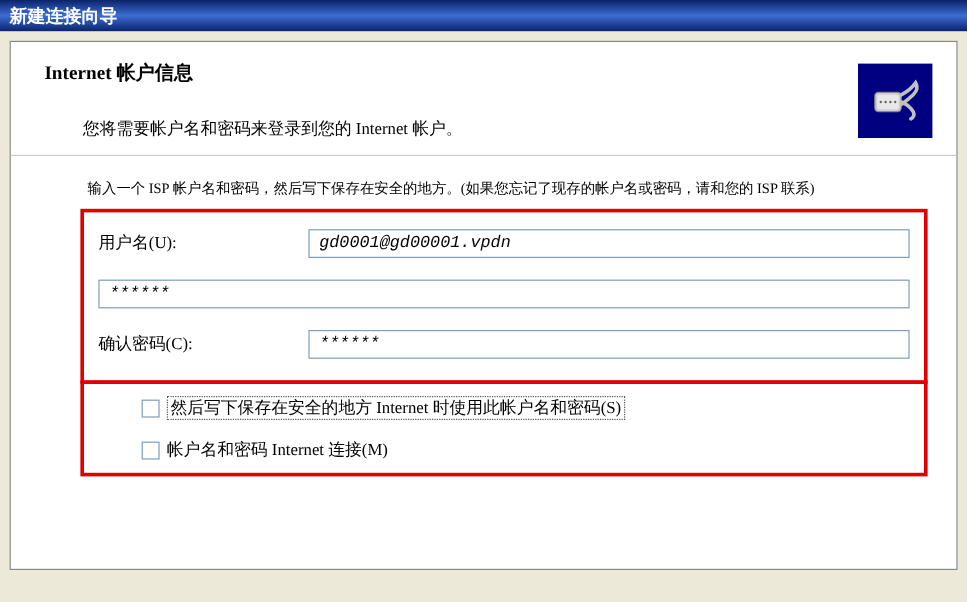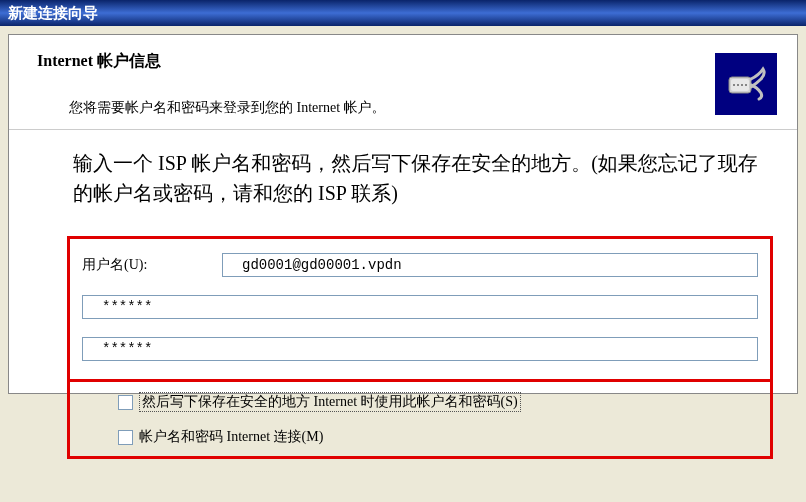--- a/index.html
+++ b/index.html
@@ -22,21 +22,21 @@
       font-weight: bold;
       font-size: 15px;
       height: 26px;
       display: flex;
       align-items: center;
     }
     .window-body {
       background: white;
       border: 1px solid #888;
       margin: 8px;
-      height: 360px;
+      height: 441px;
       padding: 0;
       position: relative;
     }
     .header-section {
       padding: 16px 20px 12px 28px;
       border-bottom: 1px solid #ccc;
       position: relative;
       min-height: 90px;
     }
     .header-title {
@@ -57,47 +57,49 @@
       height: 62px;
       background: #000080;
       display: flex;
       align-items: center;
       justify-content: center;
     }
     .content-area {
       padding: 18px 30px 10px 64px;
     }
     .instruction {
-      font-size: 20px;
+      font-size: 12px;
       line-height: 1.5;
-      margin-bottom: 28px;
+      margin-bottom: 8px;
     }
     .red-box {
       border: 3px solid #e00000;
       padding: 14px 12px 10px 12px;
       margin-left: -6px;
       margin-right: -6px;
     }
     .form-row {
       display: flex;
       align-items: center;
       margin-bottom: 18px;
+      gap: 35px;
     }
     .form-label {
       width: 140px;
       font-size: 14px;
     }
     .form-input {
       flex: 1;
       border: 1px solid #7f9db9;
-      padding: 3px 19px;
+      padding: 3px 8px;
       font-family: "Courier New", monospace;
       font-size: 14px;
       height: 24px;
       background: white;
+      font-style: italic;
     }
     .red-box-bottom {
       border: 3px solid #e00000;
       padding: 10px 12px 6px 12px;
       margin-left: -6px;
       margin-right: -6px;
       margin-top: -3px;
     }
     .checkbox-row {
       display: flex;
@@ -151,20 +153,21 @@
 
     <div class="red-box">
       <div class="form-row">
         <div class="form-label">用户名(U):</div>
         <input type="text" class="form-input" value="gd0001@gd00001.vpdn" style="">
       </div>
       <div class="form-row">
         <input type="text" class="form-input" value="******" style="">
       </div>
       <div class="form-row" style="margin-bottom:8px">
+        <div class="form-label">确认密码(C):</div>
         <input type="text" class="form-input" value="******" style="">
       </div>
     </div>
 
     <div class="red-box-bottom">
       <div class="checkbox-row">
         <div class="checkbox"></div>
         <span class="checkbox-label dotted-focus">然后写下保存在安全的地方 Internet 时使用此帐户名和密码(S)</span>
       </div>
       <div class="checkbox-row" style="margin-bottom:4px">

